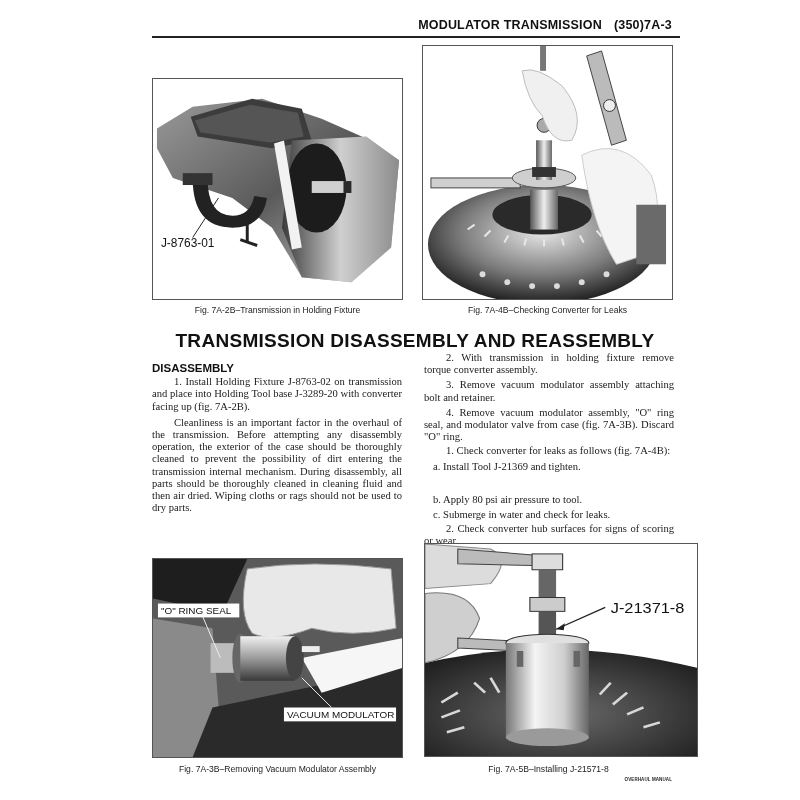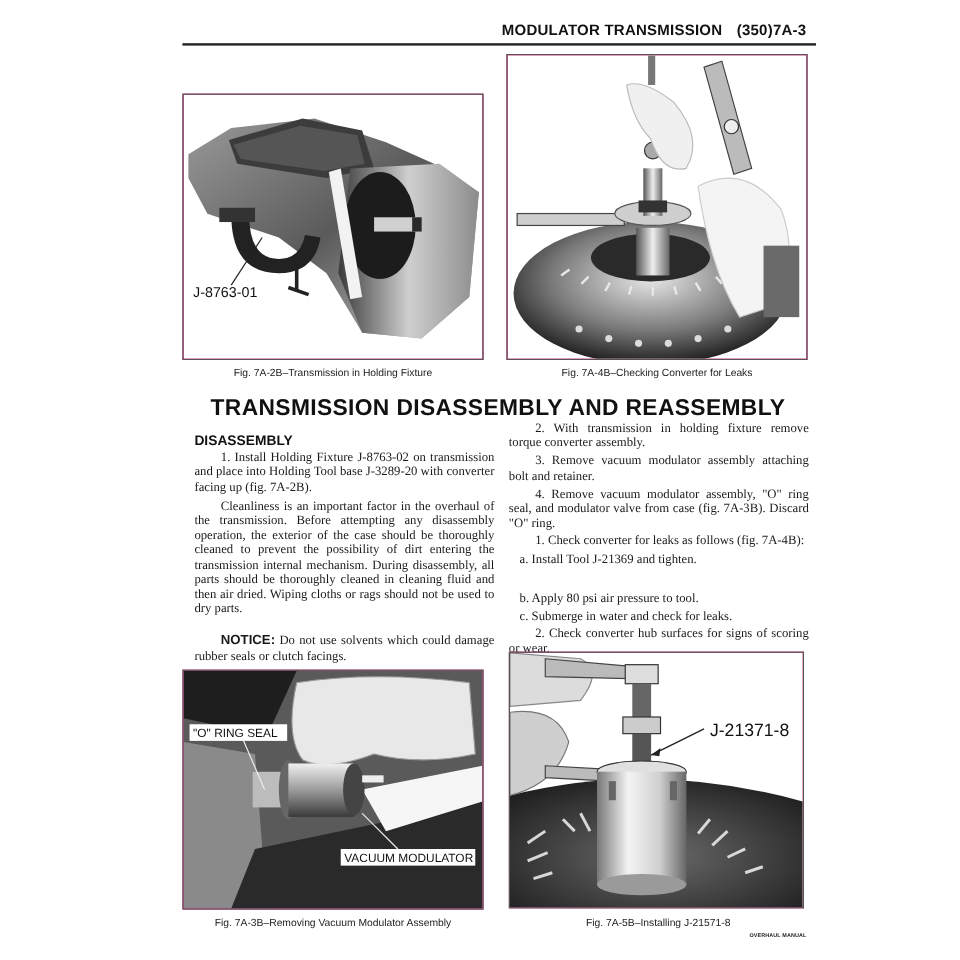--- a/index.html
+++ b/index.html
@@ -11,21 +11,21 @@
   .abs { position: absolute; }
   .header {
     left: 152px; top: 18px; width: 520px; height: 18px;
     text-align: right;
     font-family: "Liberation Sans", sans-serif; font-weight: bold;
     font-size: 12.5px; letter-spacing: 0.2px; color: #111;
   }
   .header .pg { margin-left: 12px; }
   .rule { left: 152px; top: 36px; width: 528px; height: 2px; background: #222; }
   .frame {
-    border: 1.5px solid #555; box-sizing: border-box; background: #ec4899; overflow: hidden;
+    border: 1.5px solid #555; box-sizing: border-box; background: #d946ef; overflow: hidden;
   }
   .frame svg { display: block; width: 100%; height: 100%; }
   .caption {
     font-family: "Liberation Sans", sans-serif; font-size: 8.6px; color: #222;
     text-align: center; white-space: nowrap;
   }
   .title {
     left: 150px; top: 330px; width: 530px; text-align: center;
     font-family: "Liberation Sans", sans-serif; font-weight: bold;
     font-size: 19px; letter-spacing: 0.3px; color: #111;
@@ -146,25 +146,24 @@
     <circle cx="188" cy="60" r="6" fill="#eee" stroke="#333"></circle>
 
     <path d="M160,110 Q200,90 230,130 Q245,170 225,210 L195,220 Q170,180 160,110 Z" fill="#f4f4f4" stroke="#ccc"></path>
     <rect x="215" y="160" width="30" height="60" fill="#6a6a6a"></rect>
   </svg>
 </div>
 <div class="abs caption" style="left:422px; top:305px; width:251px;">Fig. 7A-4B–Checking Converter for Leaks</div>
 
 <div class="abs title">TRANSMISSION DISASSEMBLY AND REASSEMBLY</div>
 
-<div class="abs col" style="left:162px; top:362px; width:250px;">
+<div class="abs col" style="left:152px; top:362px; width:250px;">
   <div class="h2">DISASSEMBLY</div>
   <p class="ind">1. Install Holding Fixture J-8763-02 on transmission and place into Holding Tool base J-3289-20 with converter facing up (fig. 7A-2B).</p>
   <p class="ind" style="margin-top:4px;">Cleanliness is an important factor in the overhaul of the transmission. Before attempting any disassembly operation, the exterior of the case should be thoroughly cleaned to prevent the possibility of dirt entering the transmission internal mechanism. During disassembly, all parts should be thoroughly cleaned in cleaning fluid and then air dried. Wiping cloths or rags should not be used to dry parts.</p>
-  <p class="ind" style="margin-top:14px;"><span class="notice-label">NOTICE:</span><span> Do not use solvents which could damage rubber seals or clutch facings.</span></p>
 </div>
 
 <div class="abs col" style="left:424px; top:352px; width:250px;">
   <p class="ind">2. With transmission in holding fixture remove torque converter assembly.</p>
   <p class="ind" style="margin-top:3px;">3. Remove vacuum modulator assembly attaching bolt and retainer.</p>
   <p class="ind" style="margin-top:3px;">4. Remove vacuum modulator assembly, "O" ring seal, and modulator valve from case (fig. 7A-3B). Discard "O" ring.</p>
   <p class="ind">1. Check converter for leaks as follows (fig. 7A-4B):</p>
   <p class="sub" style="margin-top:3px;">a. Install Tool J-21369 and tighten.</p>
   <p class="sub" style="margin-top:21px;">b. Apply 80 psi air pressure to tool.</p>
   <p class="sub" style="margin-top:3px;">c. Submerge in water and check for leaks.</p>
@@ -198,21 +197,21 @@
     <line x1="150" y1="120" x2="180" y2="150" stroke="#eee" stroke-width="1"></line>
 
     <rect x="5" y="45" width="82" height="14" fill="#ffffff"></rect>
     <text x="8" y="56" class="fig-label" style="font-size:10px;">"O" RING SEAL</text>
     <rect x="132" y="150" width="113" height="14" fill="#ffffff"></rect>
     <text x="135" y="161" class="fig-label" style="font-size:10px;">VACUUM MODULATOR</text>
   </svg>
 </div>
 <div class="abs caption" style="left:152px; top:764px; width:251px;">Fig. 7A-3B–Removing Vacuum Modulator Assembly</div>
 
-<div class="abs frame" style="left:424px; top:543px; width:246px; height:214px;">
+<div class="abs frame" style="left:424px; top:543px; width:274px; height:214px;">
   <svg viewBox="0 0 249 214" preserveAspectRatio="none">
     <defs>
       <linearGradient id="cyl" x1="0" y1="0" x2="1" y2="0">
         <stop offset="0" stop-color="#777"></stop>
           <stop offset="0.35" stop-color="#f4f4f4"></stop>
           <stop offset="0.7" stop-color="#cfcfcf"></stop>
           <stop offset="1" stop-color="#666"></stop>
       </linearGradient>
       <radialGradient id="conv2" cx="0.5" cy="0.6" r="0.7">
         <stop offset="0" stop-color="#6a6a6a"></stop>

